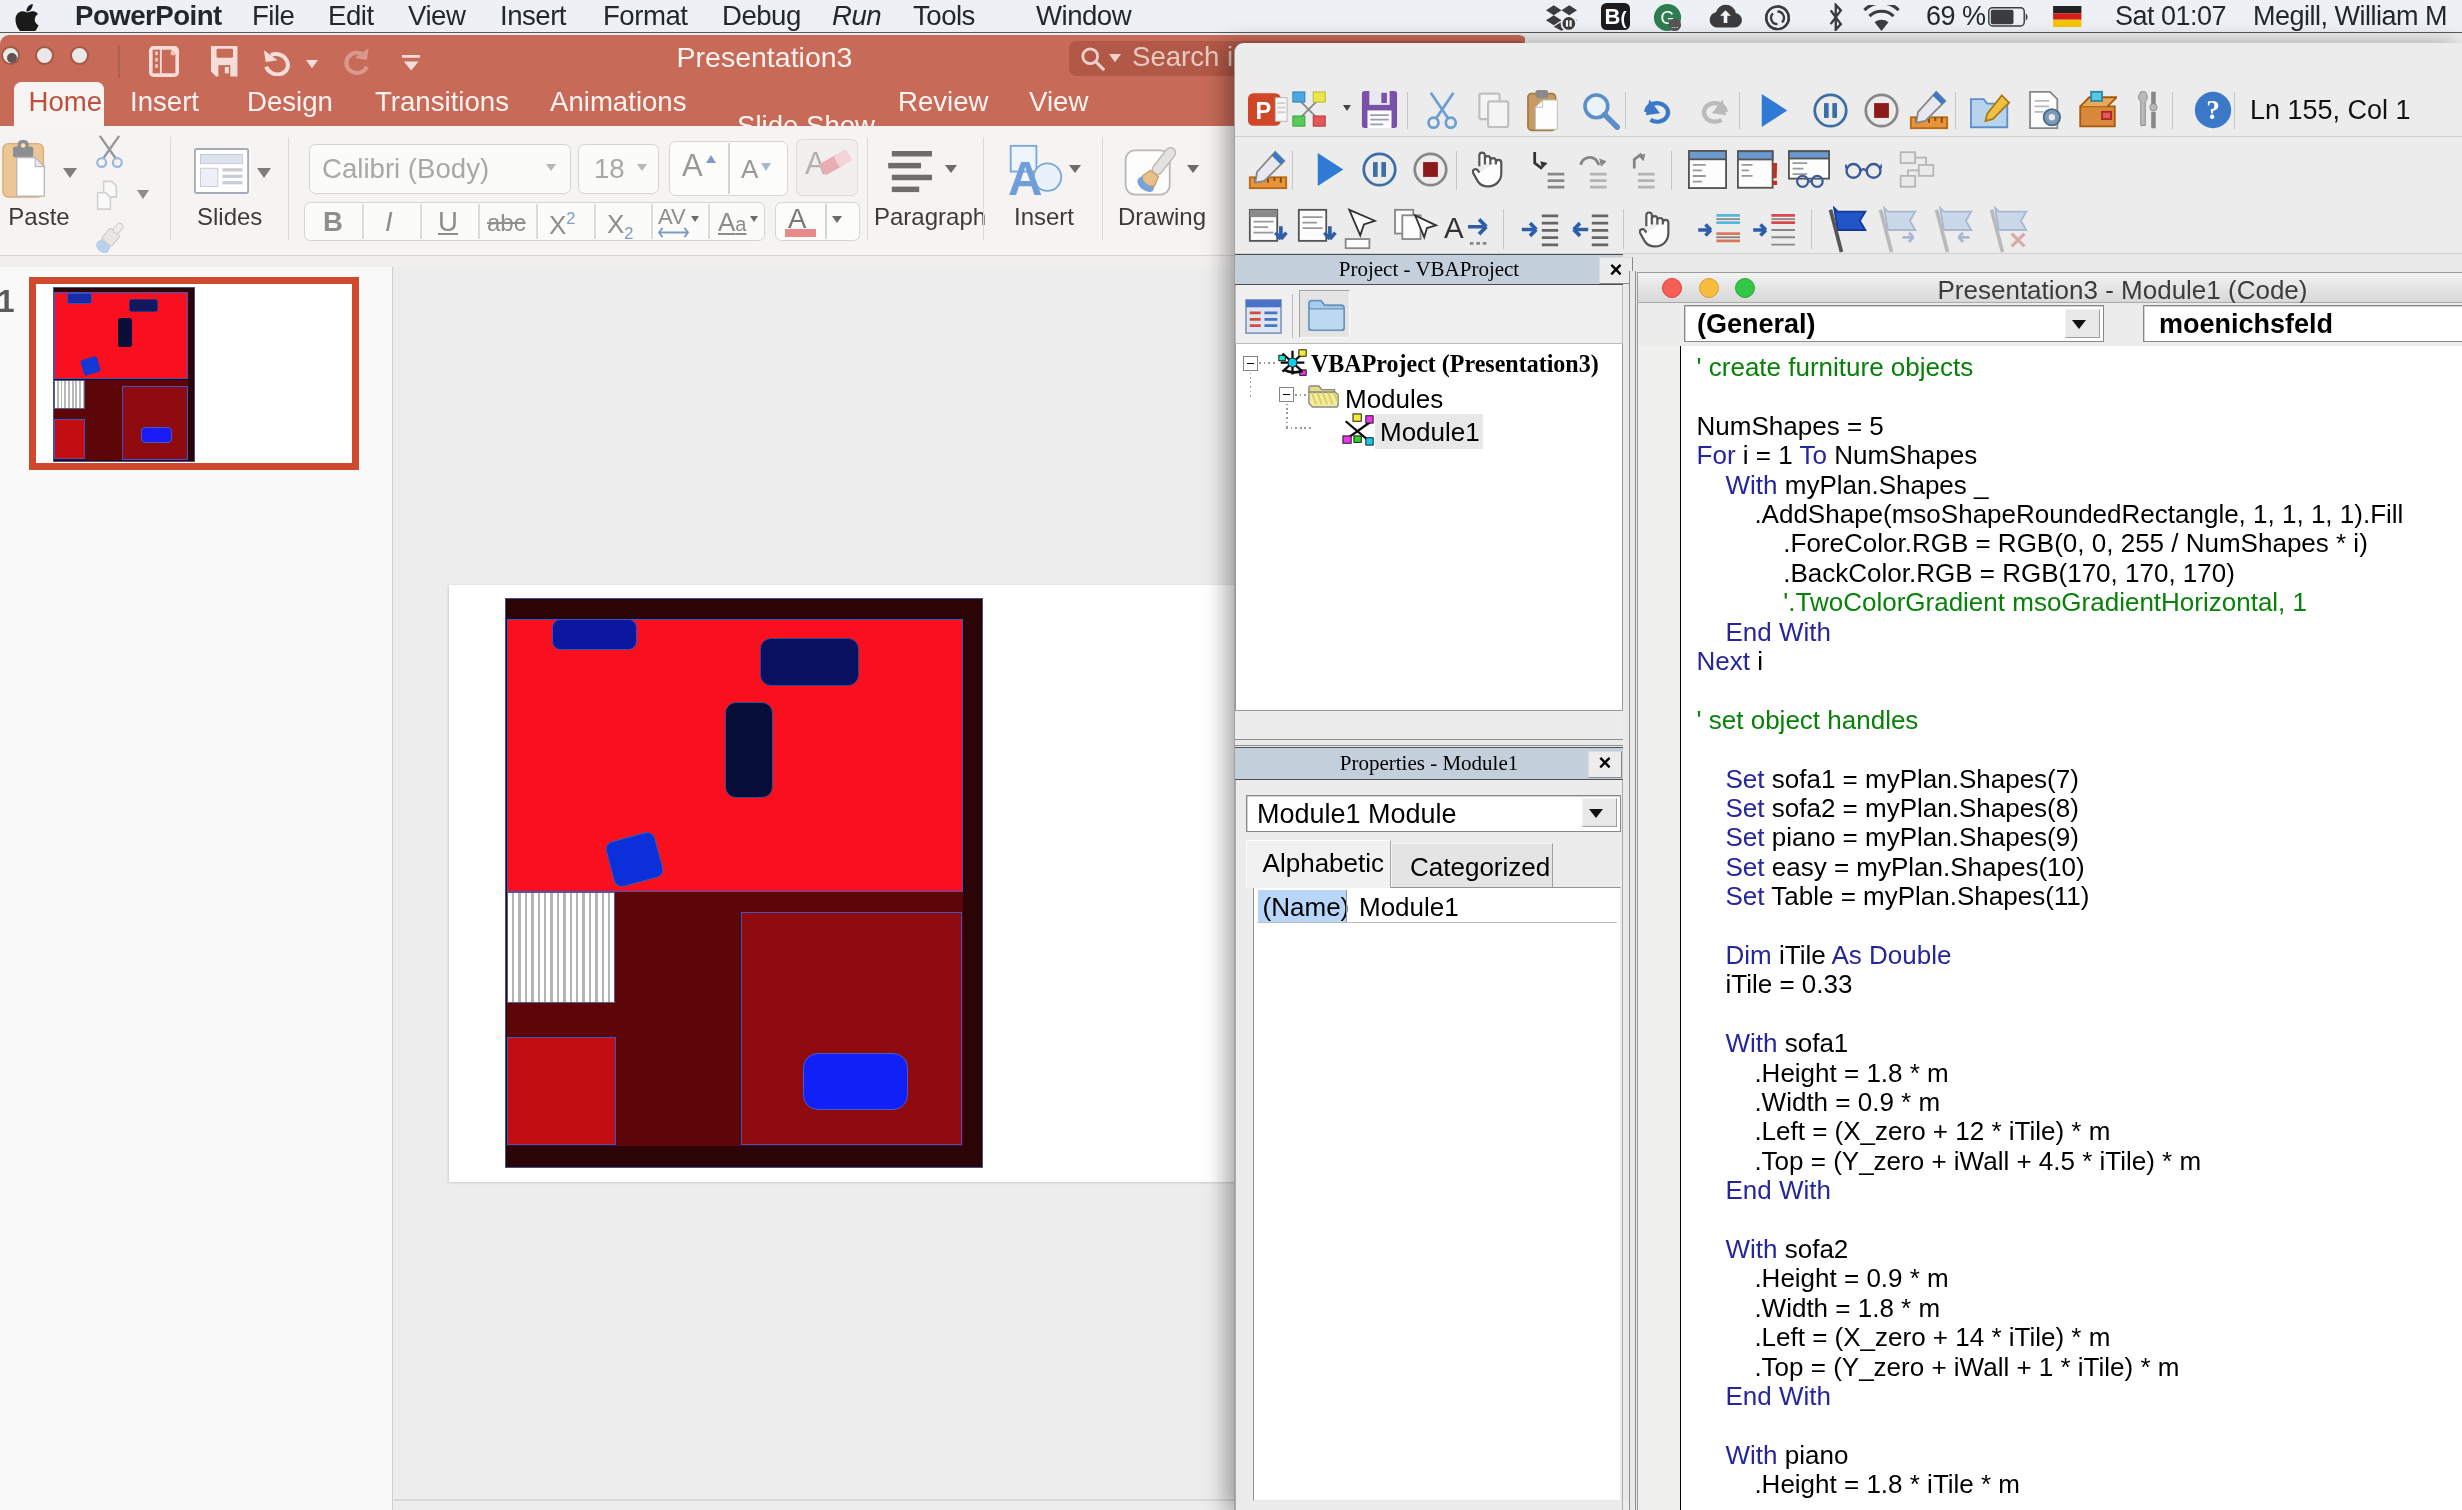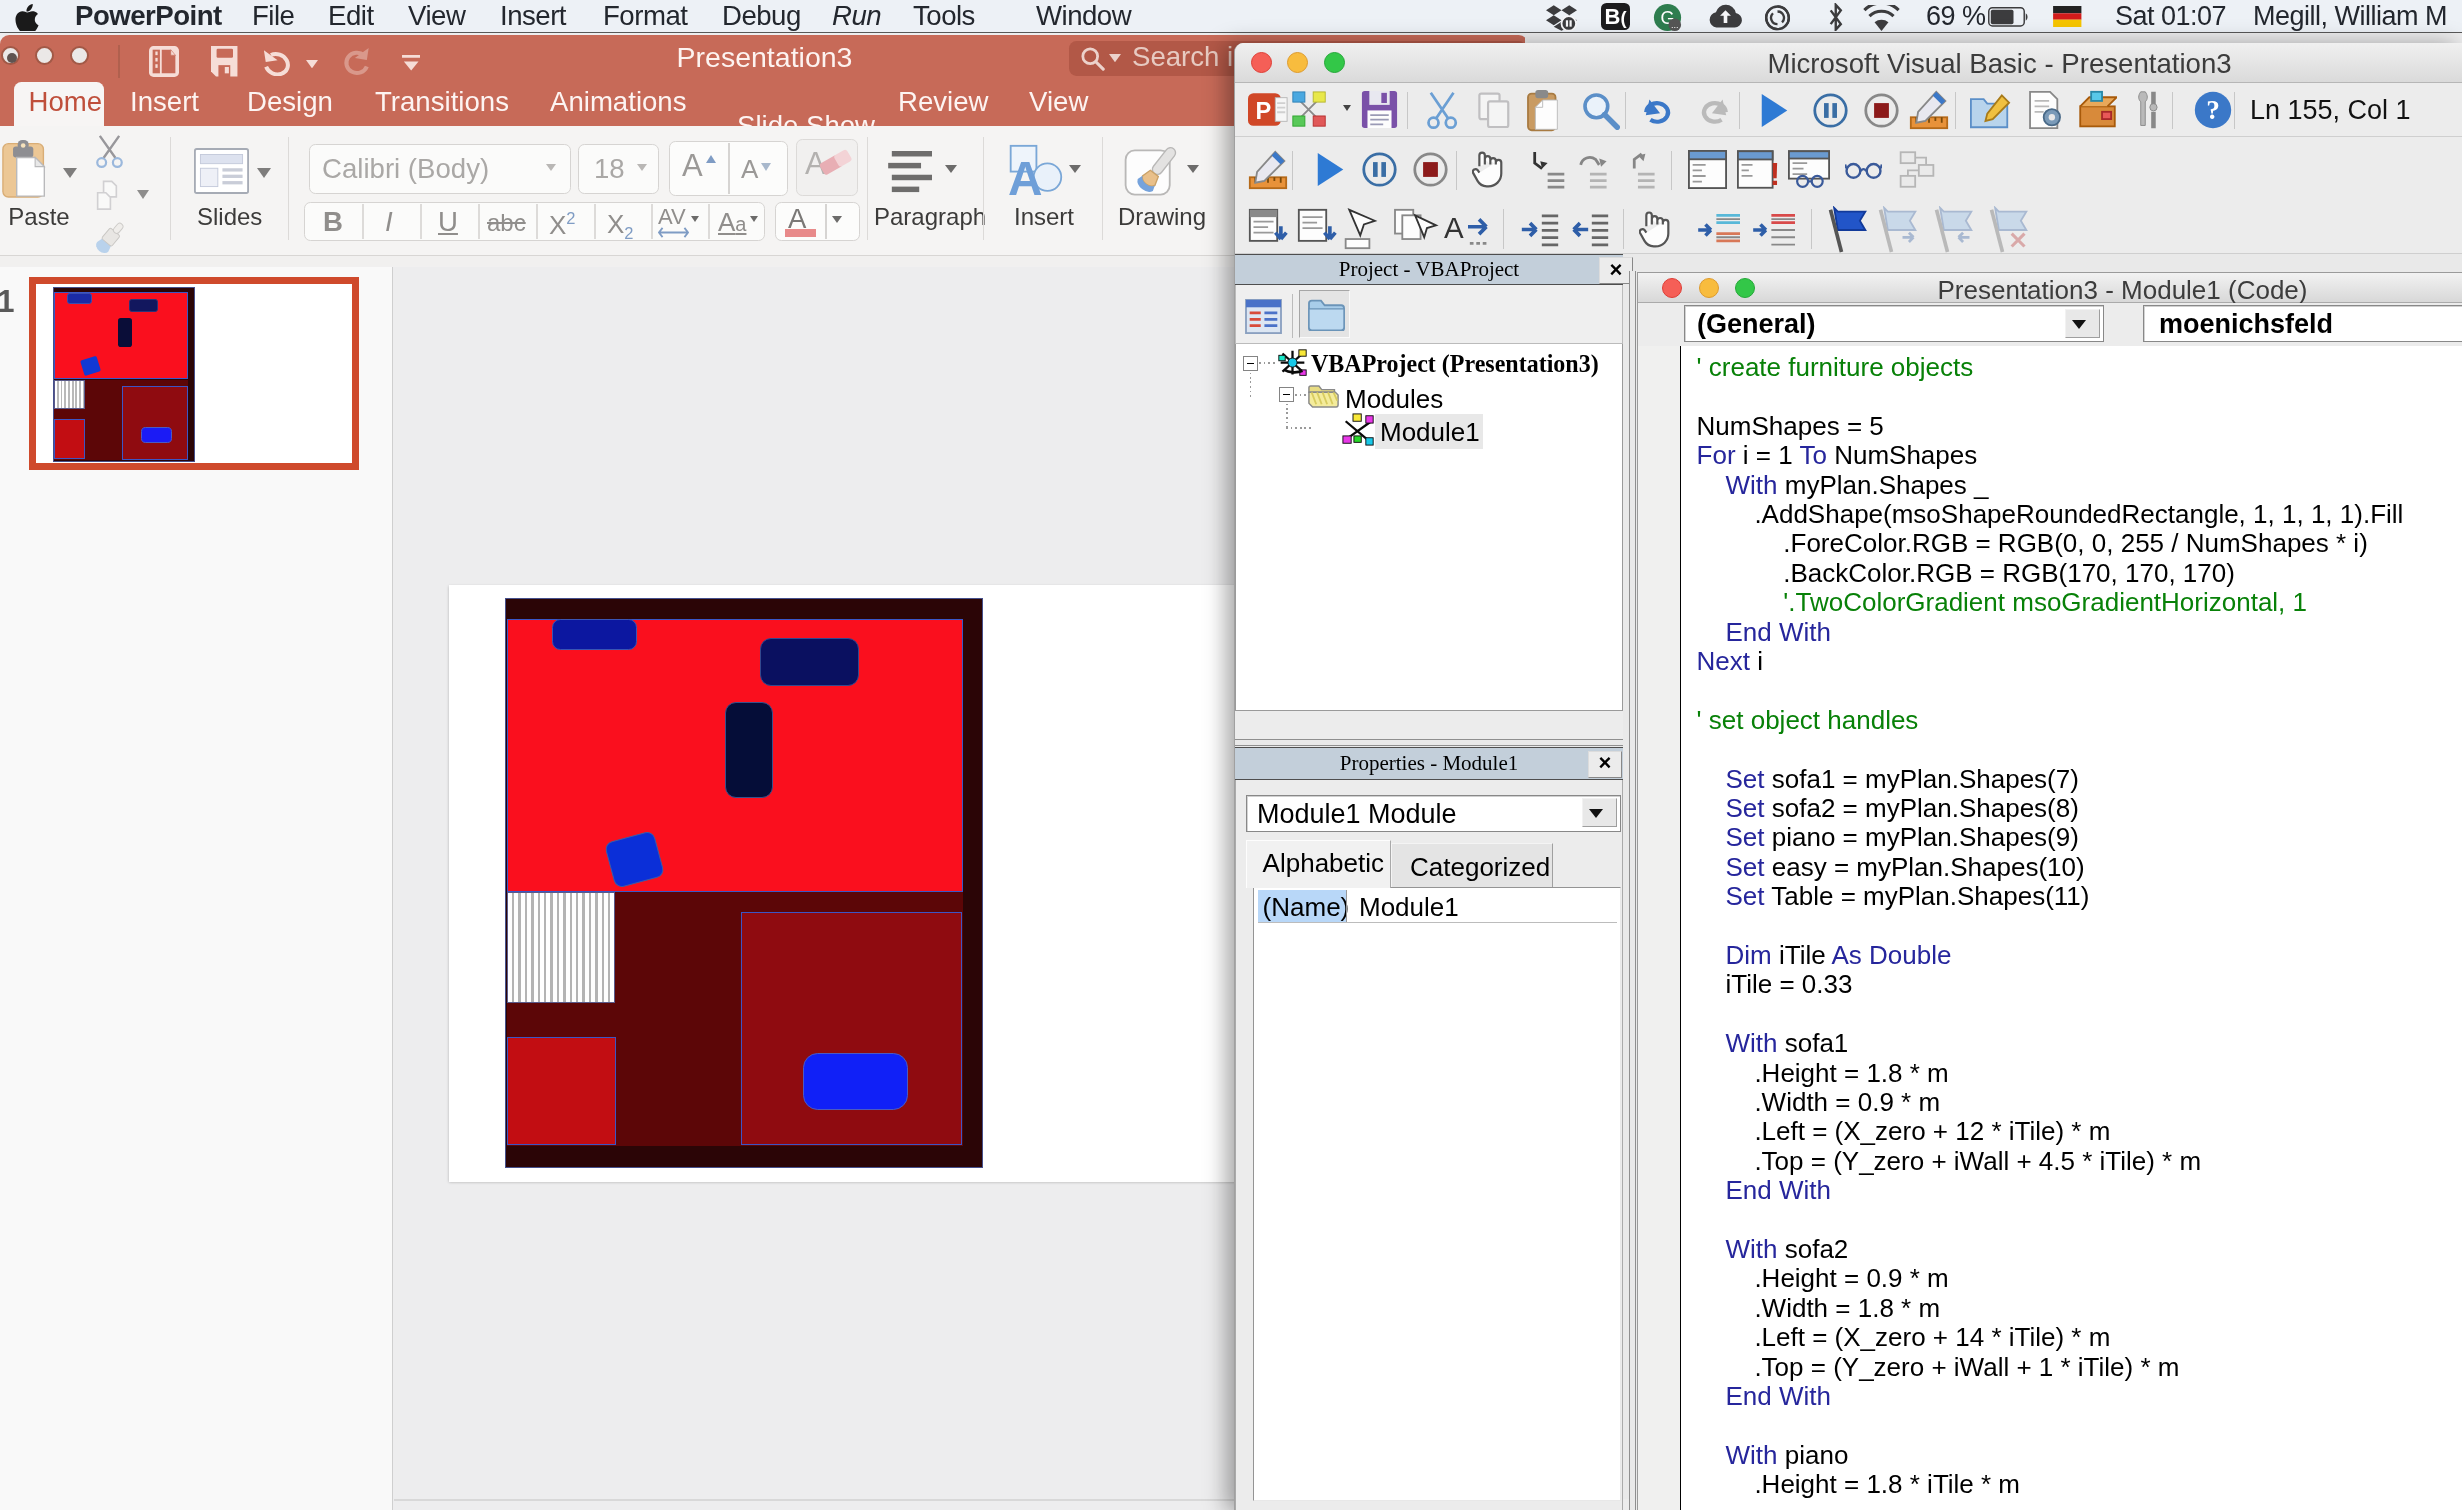--- a/index.html
+++ b/index.html
@@ -363,26 +363,20 @@
           <div class="abs fp-hall" style="left:58px;top:307px;width:456px;height:254px;"></div>
           <div class="abs fp-stairs" style="left:58px;top:307px;width:108px;height:111px;"></div>
           <div class="abs fp-bed" style="left:292px;top:327px;width:221px;height:233px;"></div>
           <div class="abs" style="left:354px;top:468px;width:105px;height:57px;background:#1020f7;border:1.8px solid #4c5ac0;border-radius:14.7px;"></div>
           <div class="abs fp-smallred" style="left:58px;top:452px;width:109px;height:108px;"></div>
         </div>
       </div>
     </div>
   </div>
   <div id="vbwin">
-    <div id="vbtitle">
-      <div class="tl" style="left:15.6px;background:#f55f57;border:0.9px solid #de3e36;"></div>
-      <div class="tl" style="left:52px;background:#f8bc3e;border:0.9px solid #de9b2d;"></div>
-      <div class="tl" style="left:89px;background:#33c748;border:0.9px solid #24a838;"></div>
-      <div class="abs" style="left:0;top:4.6px;width:1529px;text-align:center;color:#3c3c3c;font-size:27.6px;">Microsoft Visual Basic - Presentation3</div>
-    </div>
     <div id="vbtb1">
       <svg class="abs" style="left:13px;top:7.4px" width="40" height="39" viewBox="0 0 44 42">
           <rect x="0" y="3" width="36" height="36" rx="6" fill="#d04727"></rect>
           <text x="17" y="31" font-size="26" font-weight="bold" fill="#fff" text-anchor="middle" font-family="Liberation Sans">P</text>
           <rect x="30" y="8" width="13" height="26" fill="#f6f6f6" stroke="#b5b5b5"></rect>
           <g stroke="#d0d0d0" stroke-width="2">
             <path d="M32 14 h9 M32 19 h9 M32 24 h9"></path>
           </g>
         </svg>
       <svg class="abs" style="left:56px;top:7.4px" width="37" height="39" viewBox="0 0 40 42">

